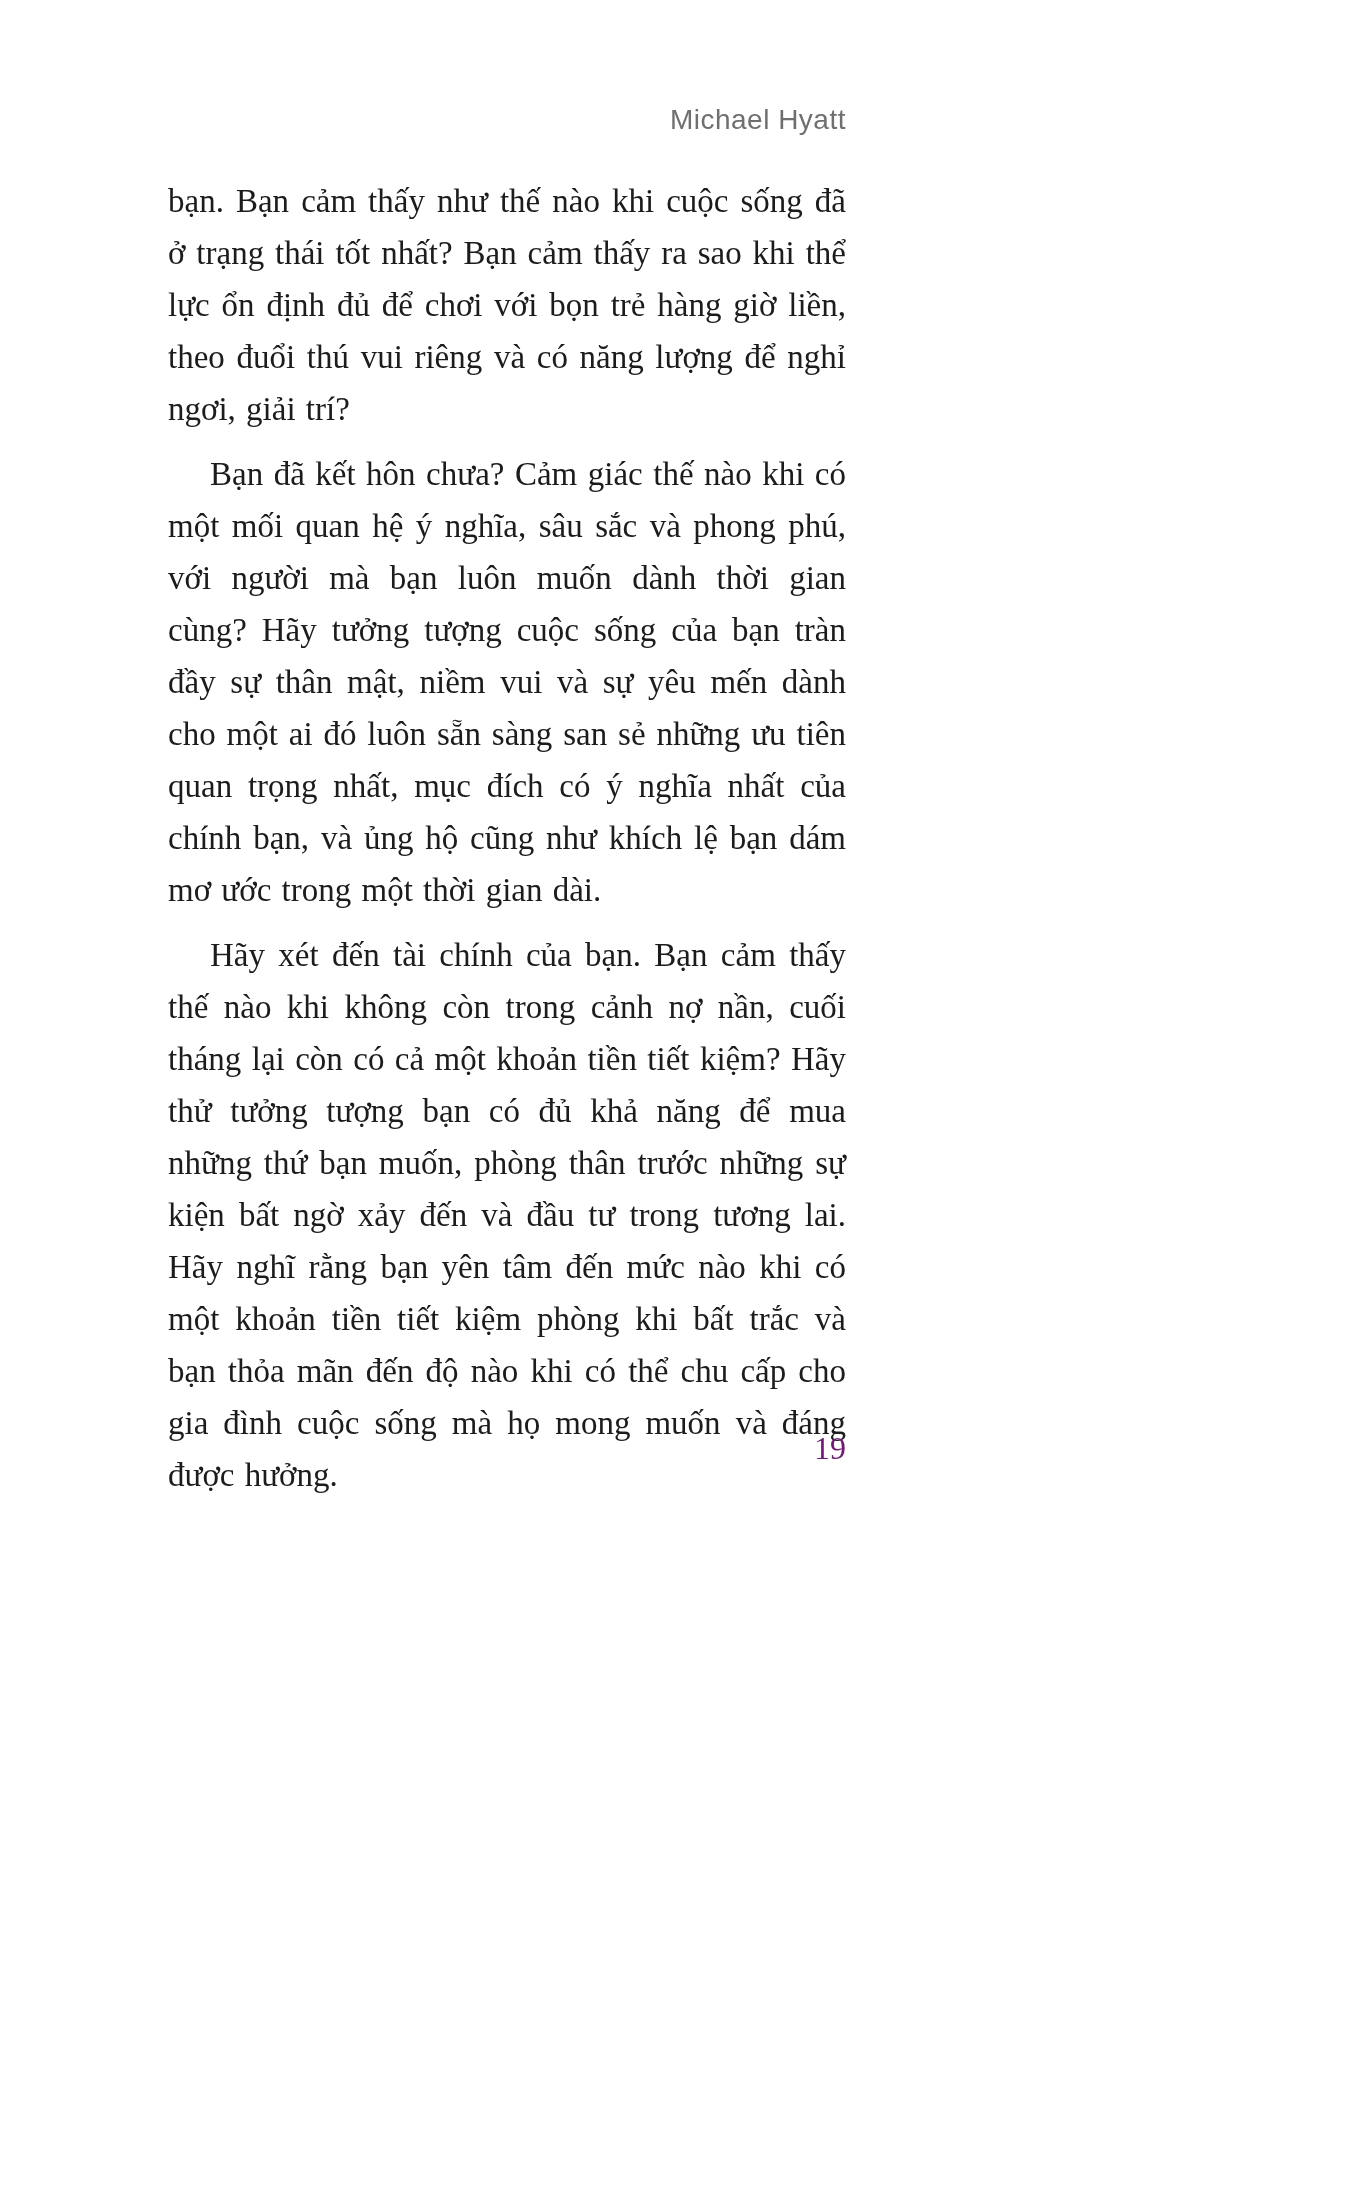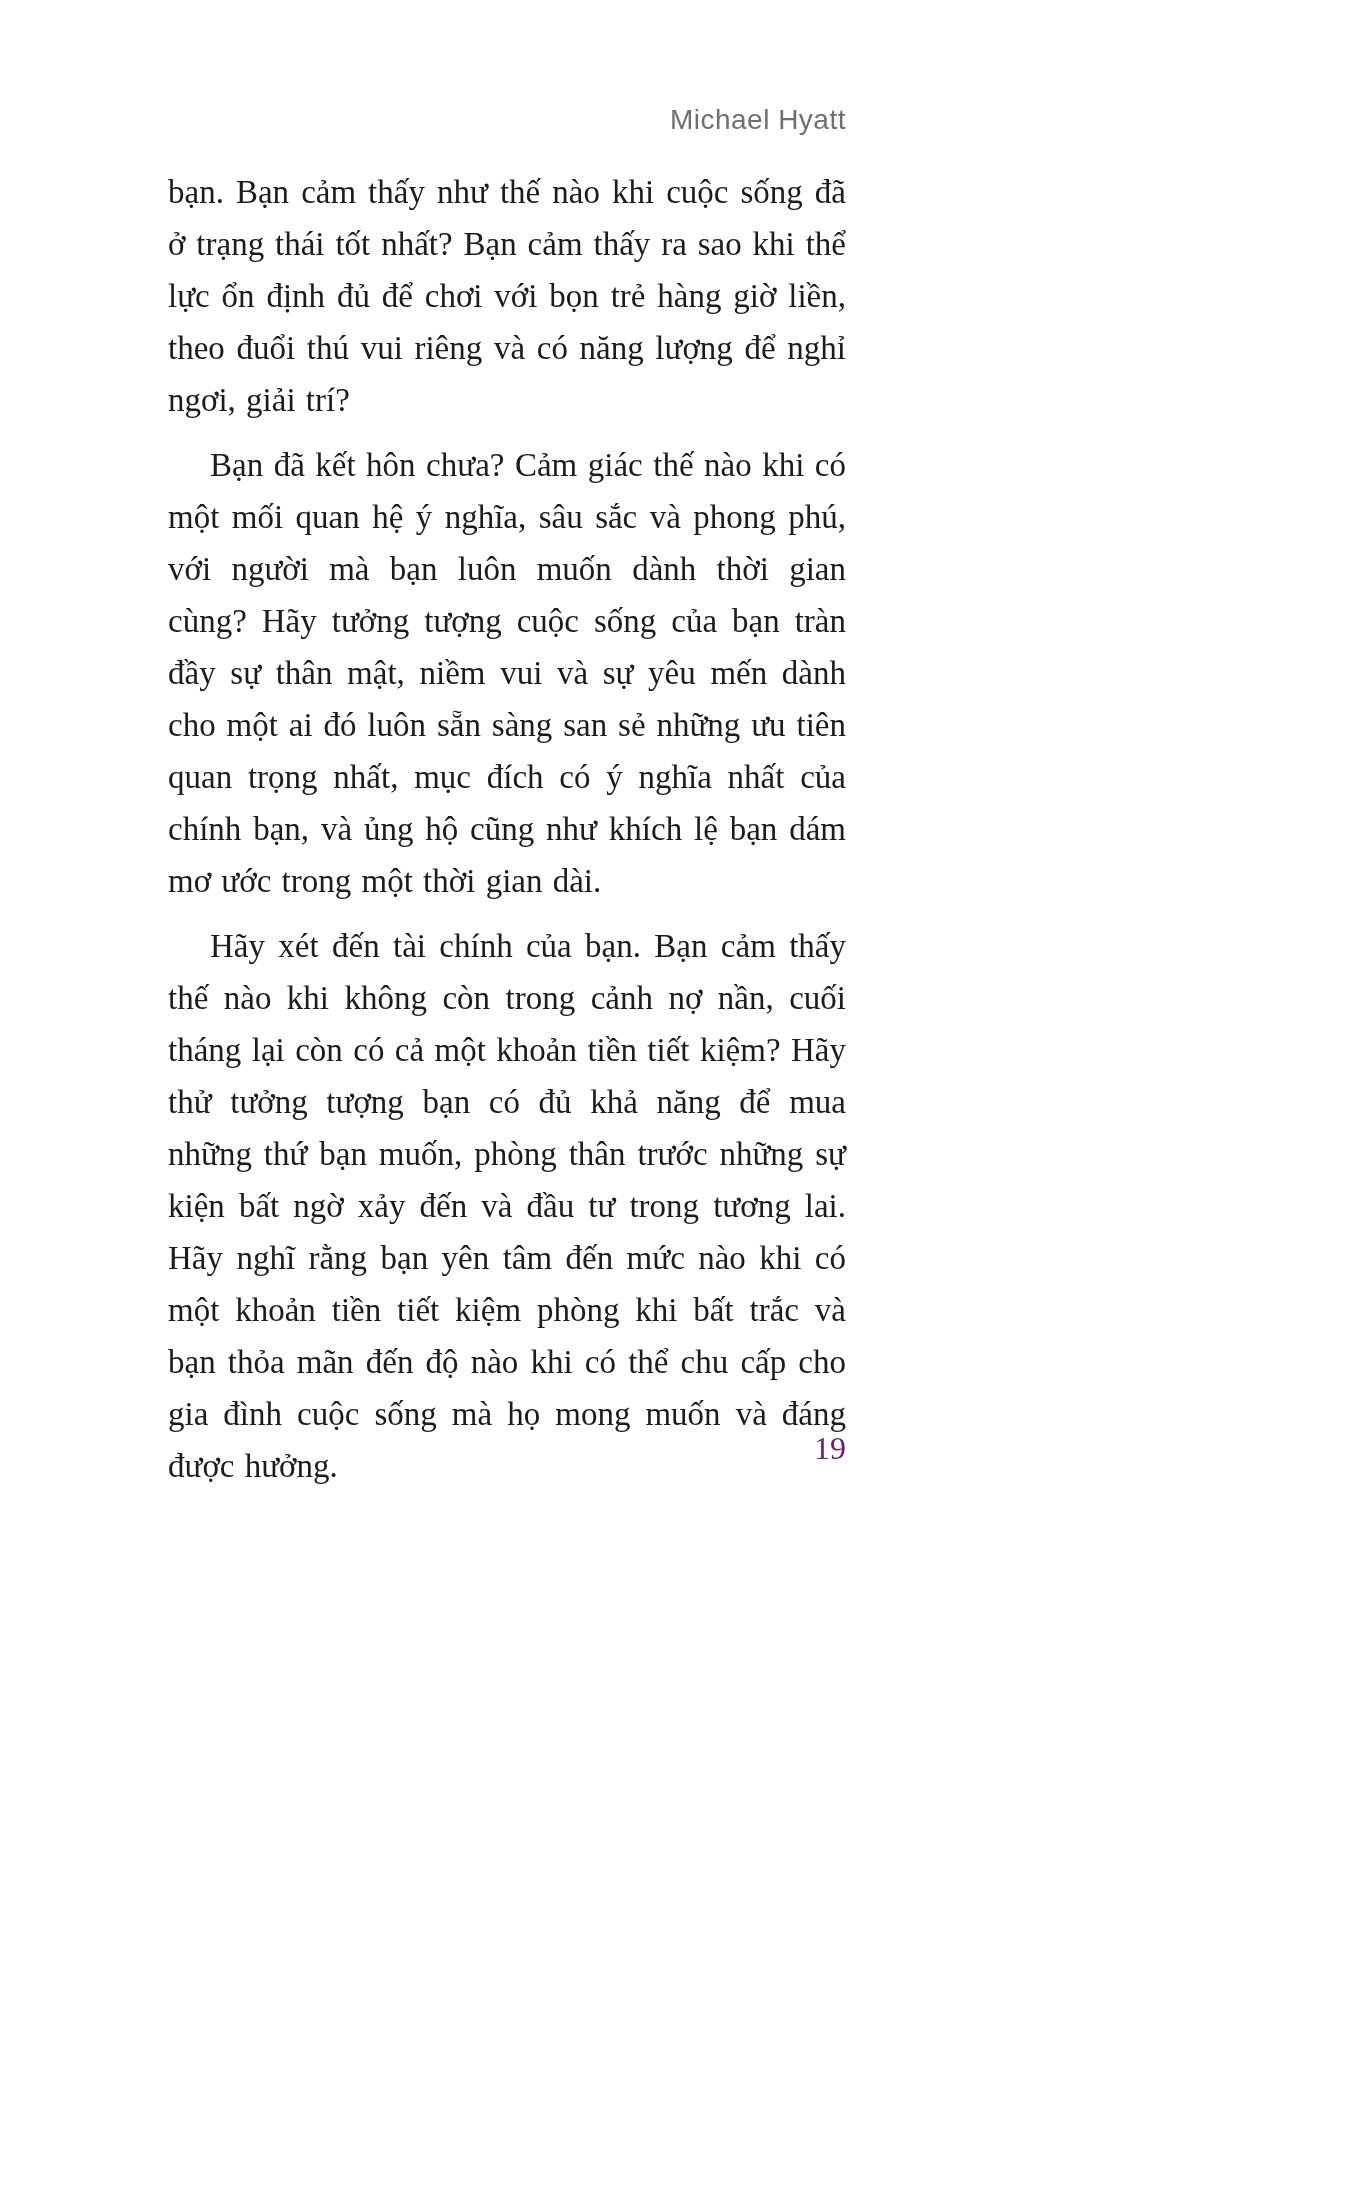--- a/index.html
+++ b/index.html
@@ -32,21 +32,21 @@
     position: absolute;
     top: 166px;
     left: 168px;
     width: 678px;
     font-size: 33px;
     line-height: 52px;
     text-align: justify;
     color: #1c1c1c;
   }
   .body-text p {
-    margin: 0 0 13px 0;
+    margin: 9px 0 13px 0;
     text-indent: 42px;
     word-spacing: 2px;
   }
   .body-text p.no-indent {
     text-indent: 0;
   }
   .page-number {
     position: absolute;
     top: 1430px;
     left: 168px;

